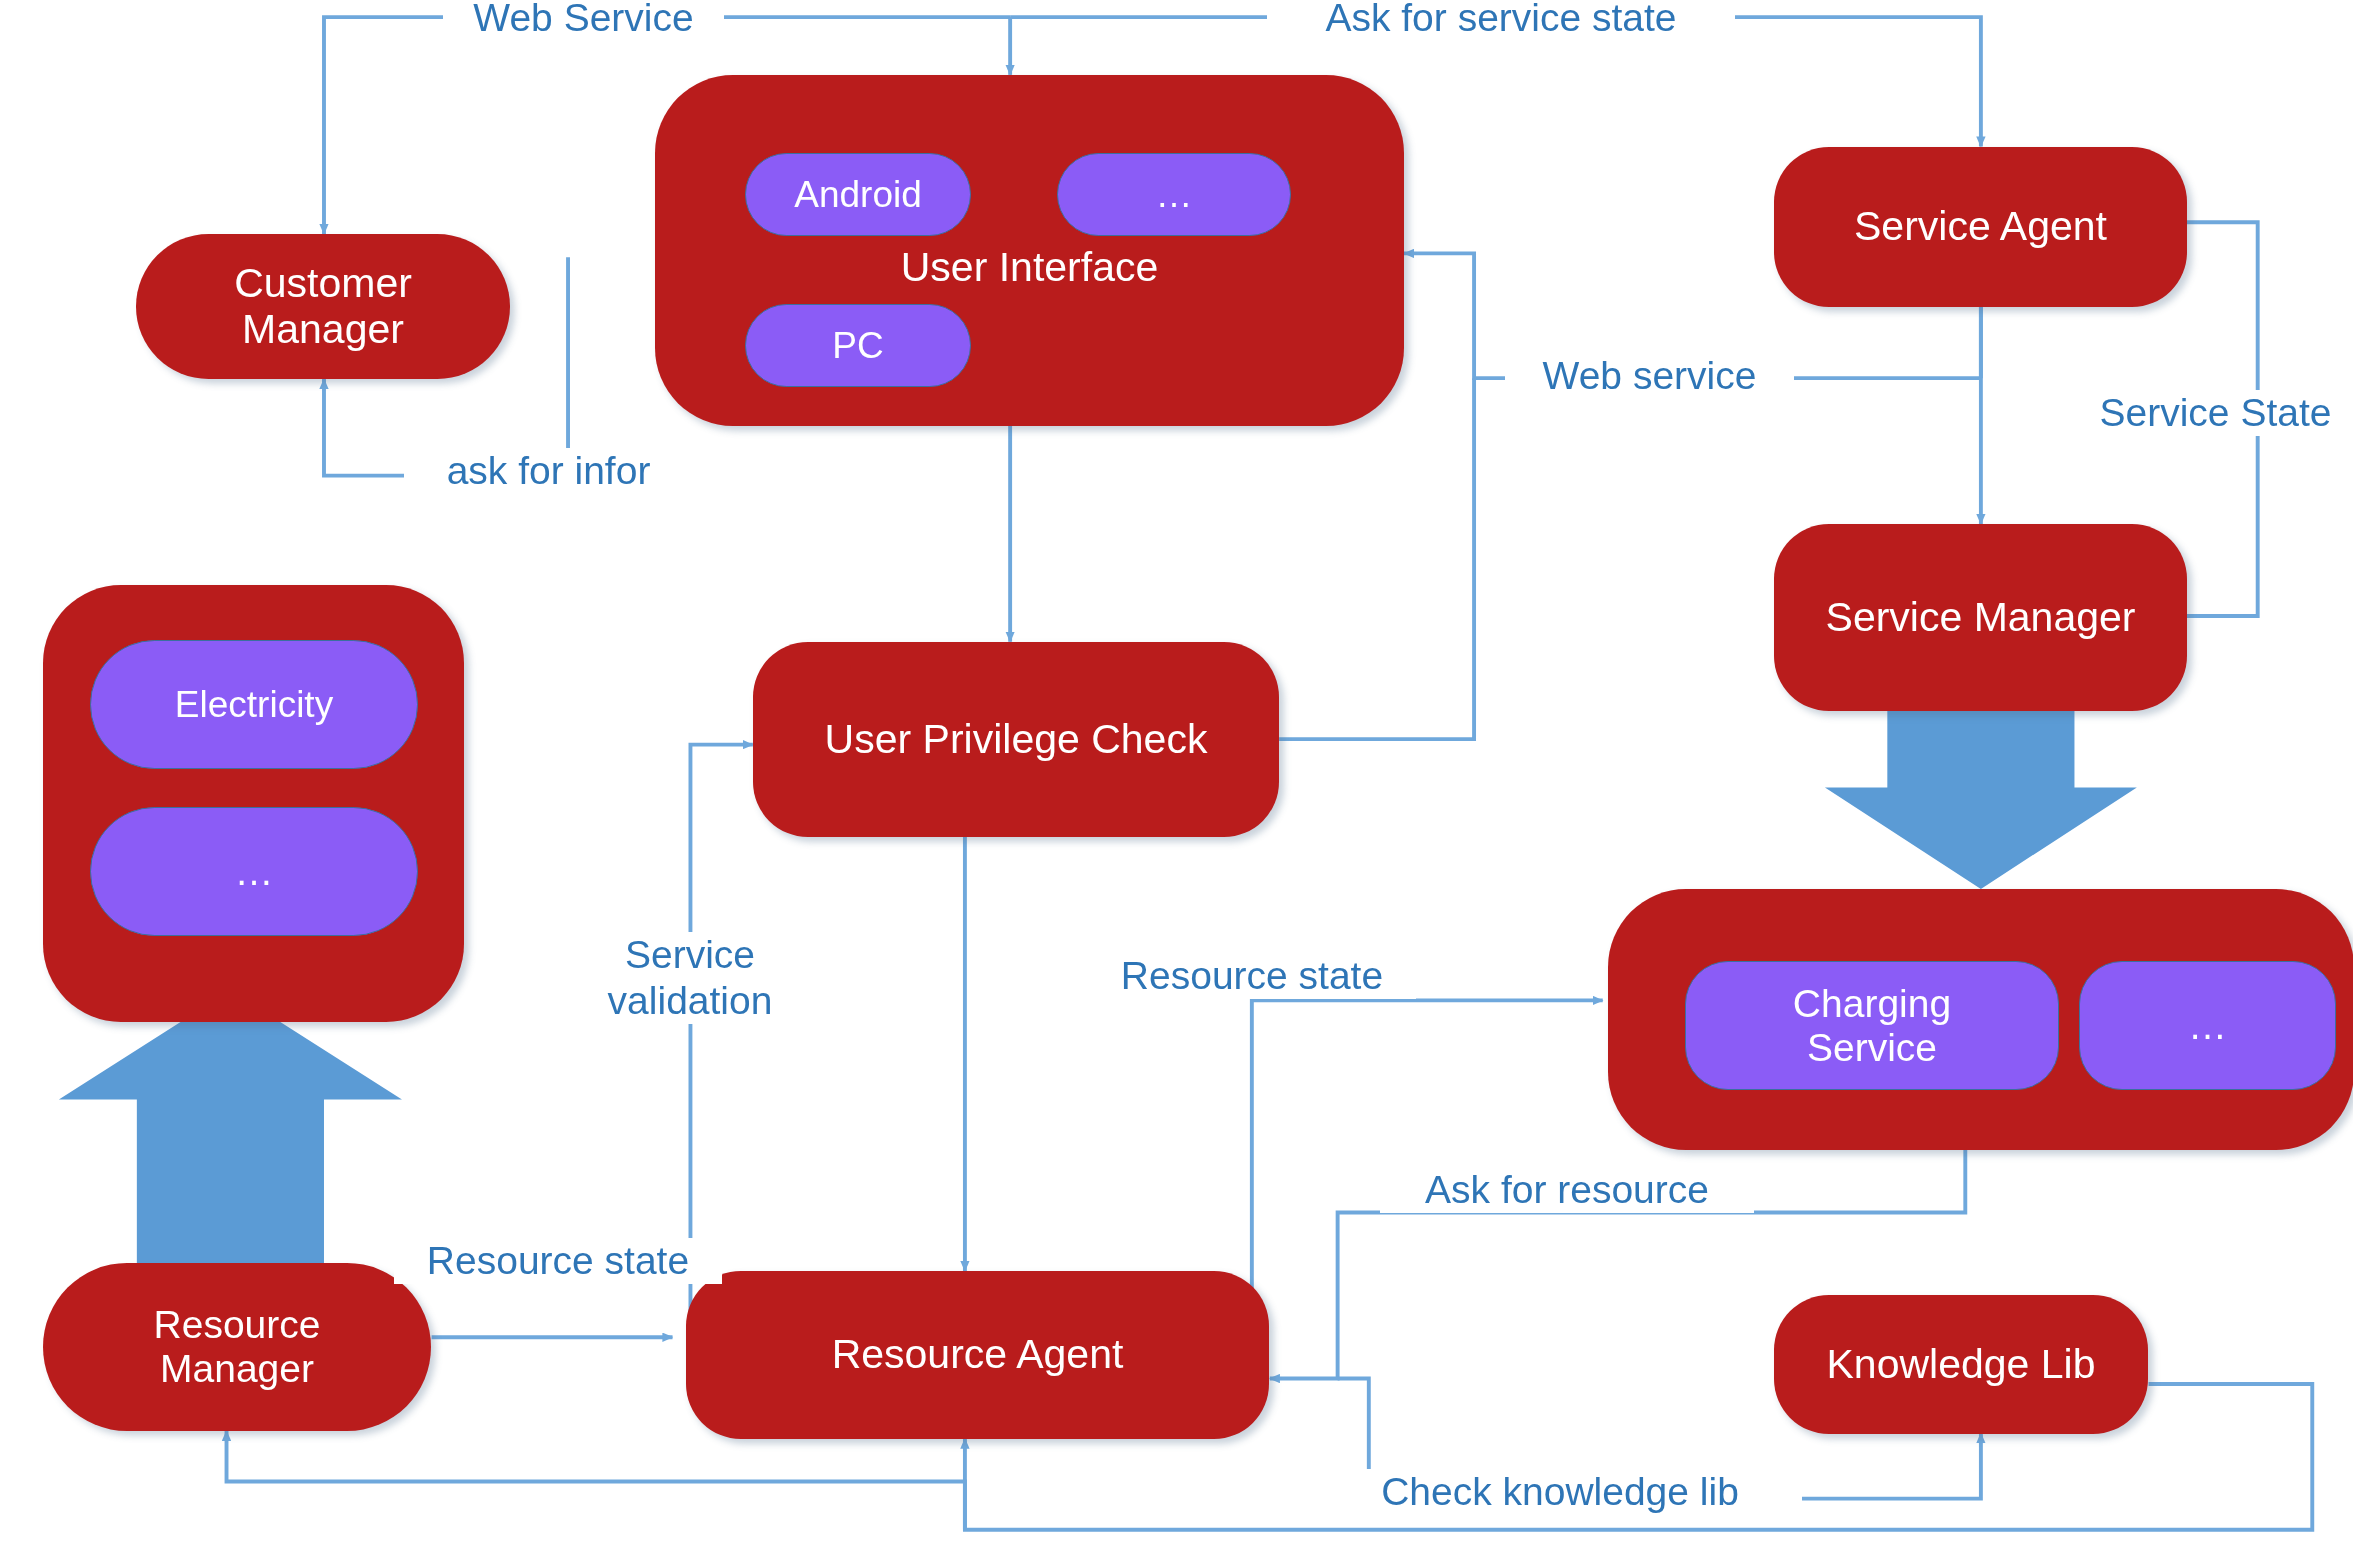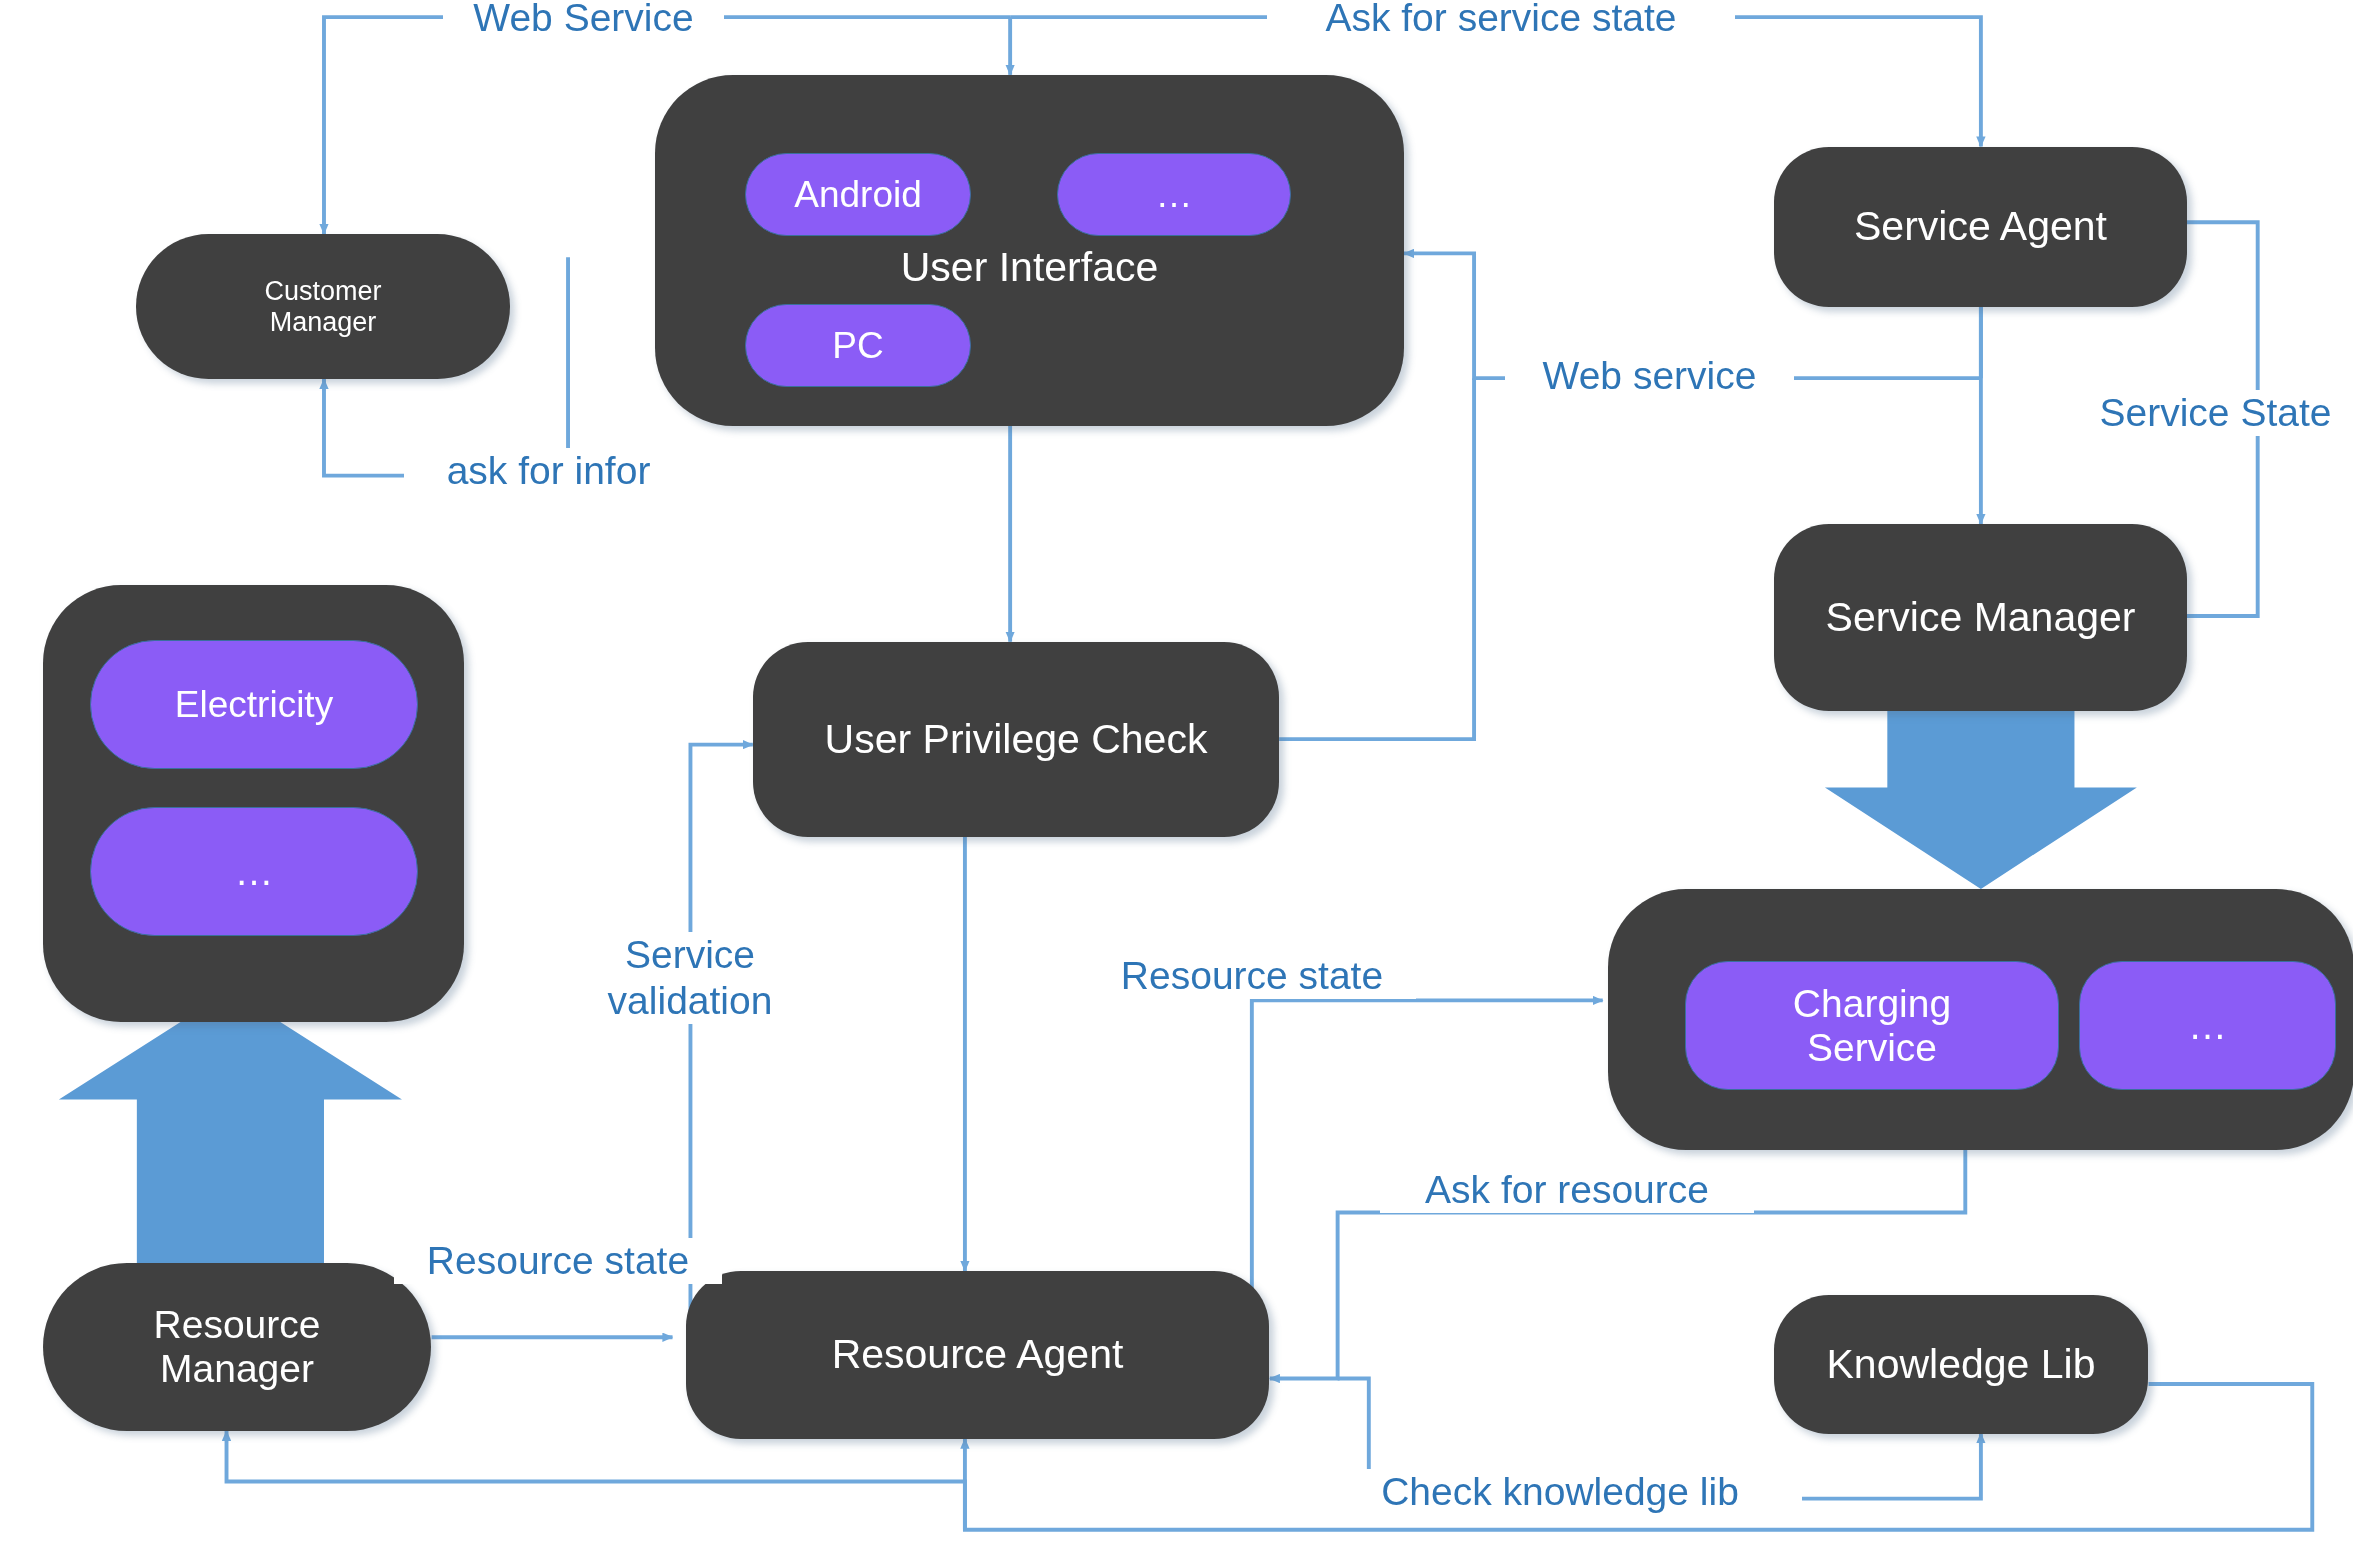--- a/index.html
+++ b/index.html
@@ -1,21 +1,21 @@
 <!DOCTYPE html>
 <html style="font-size:12.5px"><head>
 <meta charset="utf-8">
 <style>
   html,body{margin:0;padding:0;background:#ffffff;}
   body{font-family:"Liberation Sans",sans-serif;}
   #stage{position:relative;width:2354px;height:1561px;background:#ffffff;overflow:hidden;}
   #edges{position:absolute;left:0;top:0;width:2354px;height:1561px;}
   .node{
     position:absolute;
-    background:#404040;
+    background:#b91c1c;
     color:#ffffff;
     display:flex;
     align-items:center;
     justify-content:center;
     text-align:center;
     box-sizing:border-box;
     box-shadow:4.7px 4.7px 7.8px rgba(80,110,140,0.30);
     line-height:1.12;
     white-space:pre-line;
     font-weight:400;
@@ -103,21 +103,21 @@
 
     <g>
       <path d="M2420,880 L2660,880 L2660,1010 L2740,1010 L2540,1140 L2340,1010 L2420,1010 Z" fill="#5B9BD5"></path>
     </g>
 
     <g>
       <path d="M175,1650 L175,1410 L75,1410 L295,1270 L515,1410 L415,1410 L415,1650 Z" fill="#5B9BD5"></path>
     </g>
   </svg>
 
-  <div class="node pill" style="left:136px;top:234px;width:374px;height:145px;font-size:27px;">Customer
+  <div class="node pill" style="left:136px;top:234px;width:374px;height:145px;font-size:41px;">Customer
 Manager</div>
 
   <div class="node r70" style="left:655px;top:75px;width:749px;height:351px;"></div>
   <div class="inner r40" style="left:745px;top:153px;width:226px;height:83px;font-size:37px;">Android</div>
   <div class="inner r40" style="left:1057px;top:153px;width:234px;height:83px;font-size:37px;">…</div>
   <div class="inner r40" style="left:745px;top:304px;width:226px;height:83px;font-size:37px;">PC</div>
   <div class="cluster-label" style="left:655px;top:234px;width:749px;height:67px;font-size:41px;">User Interface</div>
 
   <div class="node r48" style="left:1774px;top:147px;width:413px;height:160px;font-size:41px;">Service Agent</div>
 

